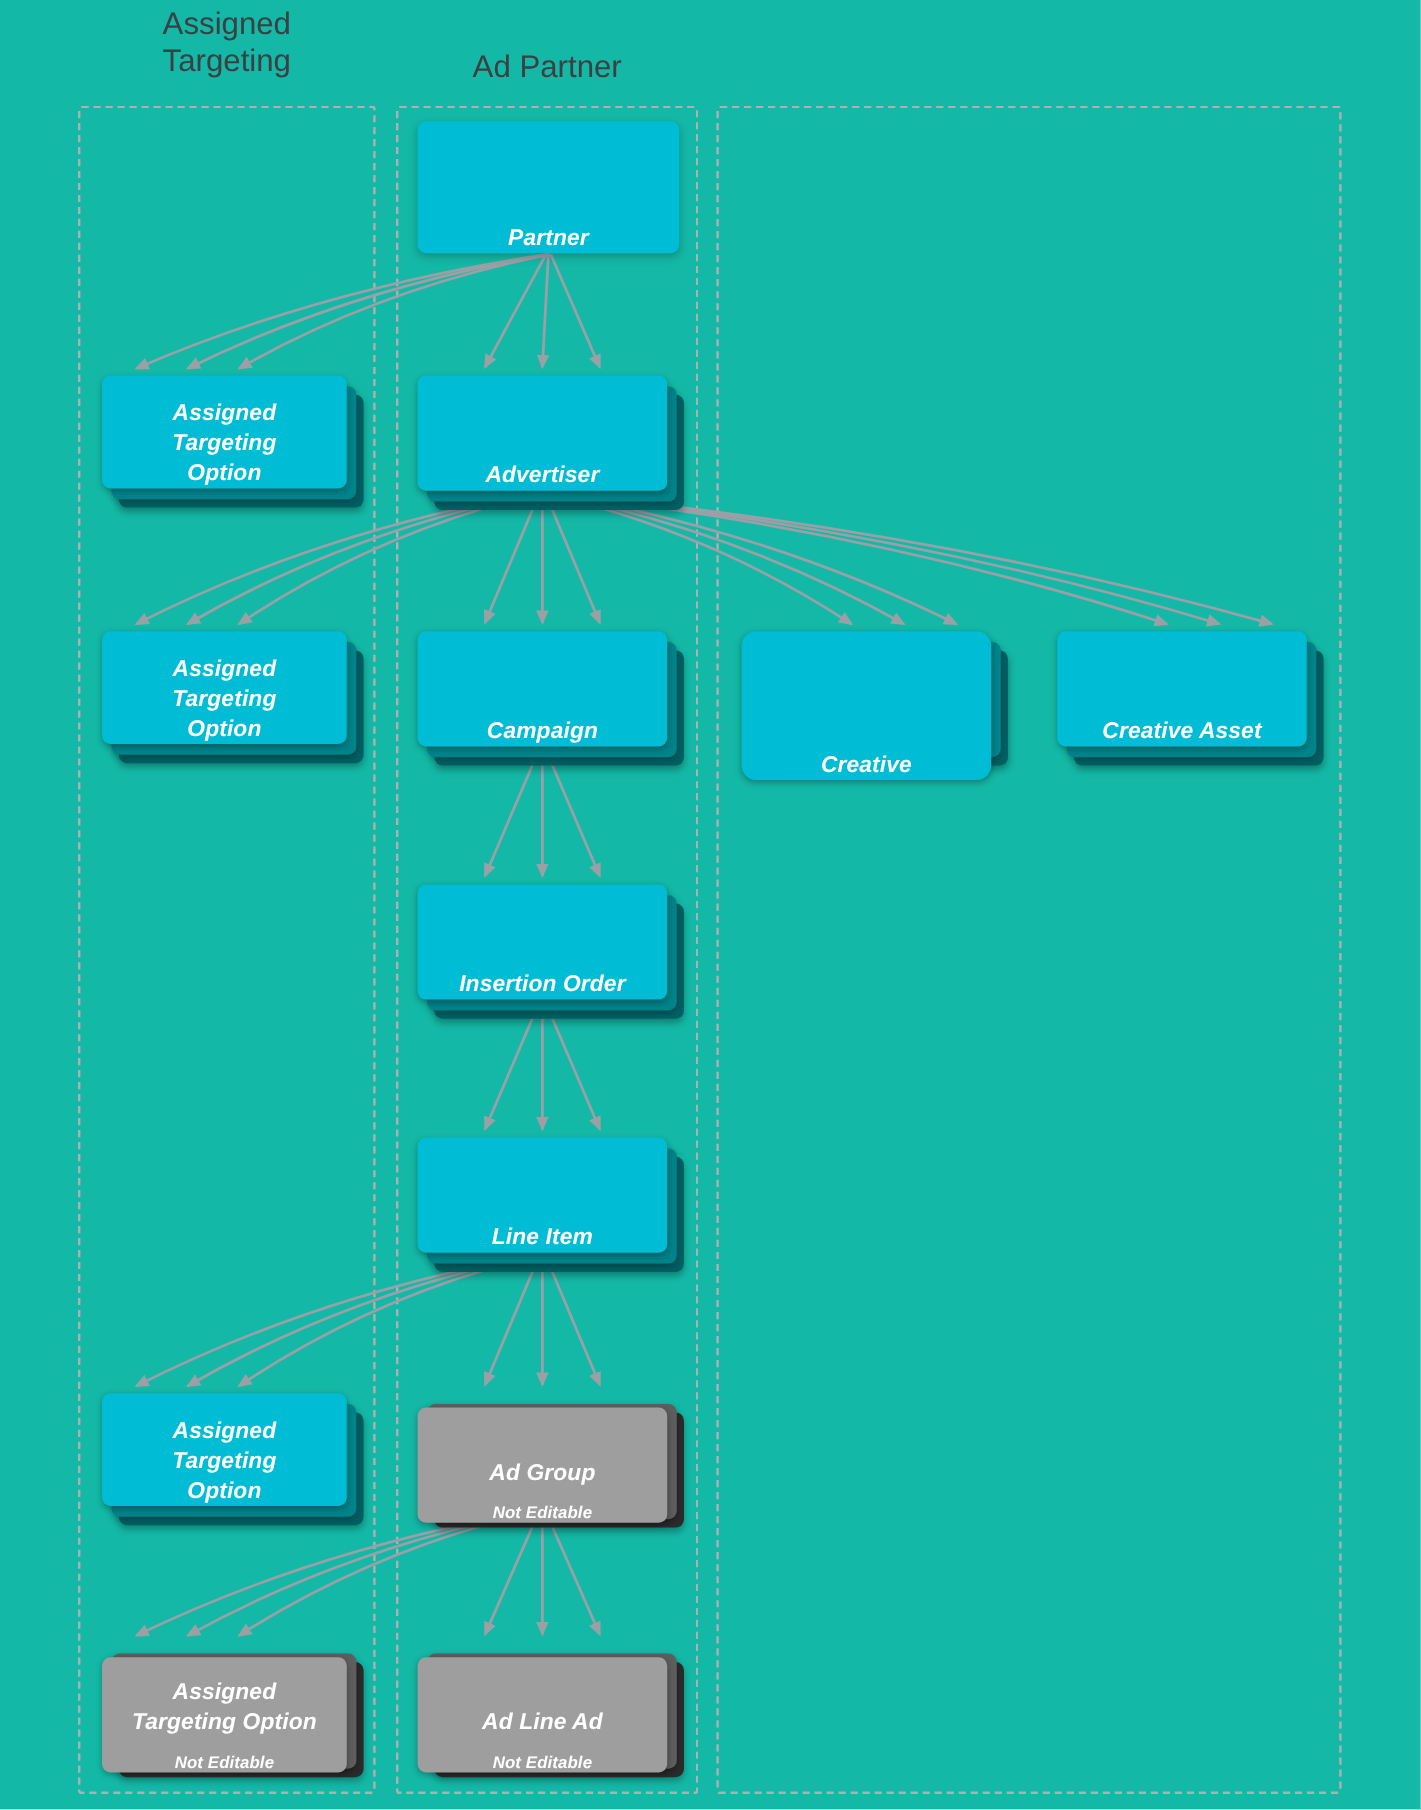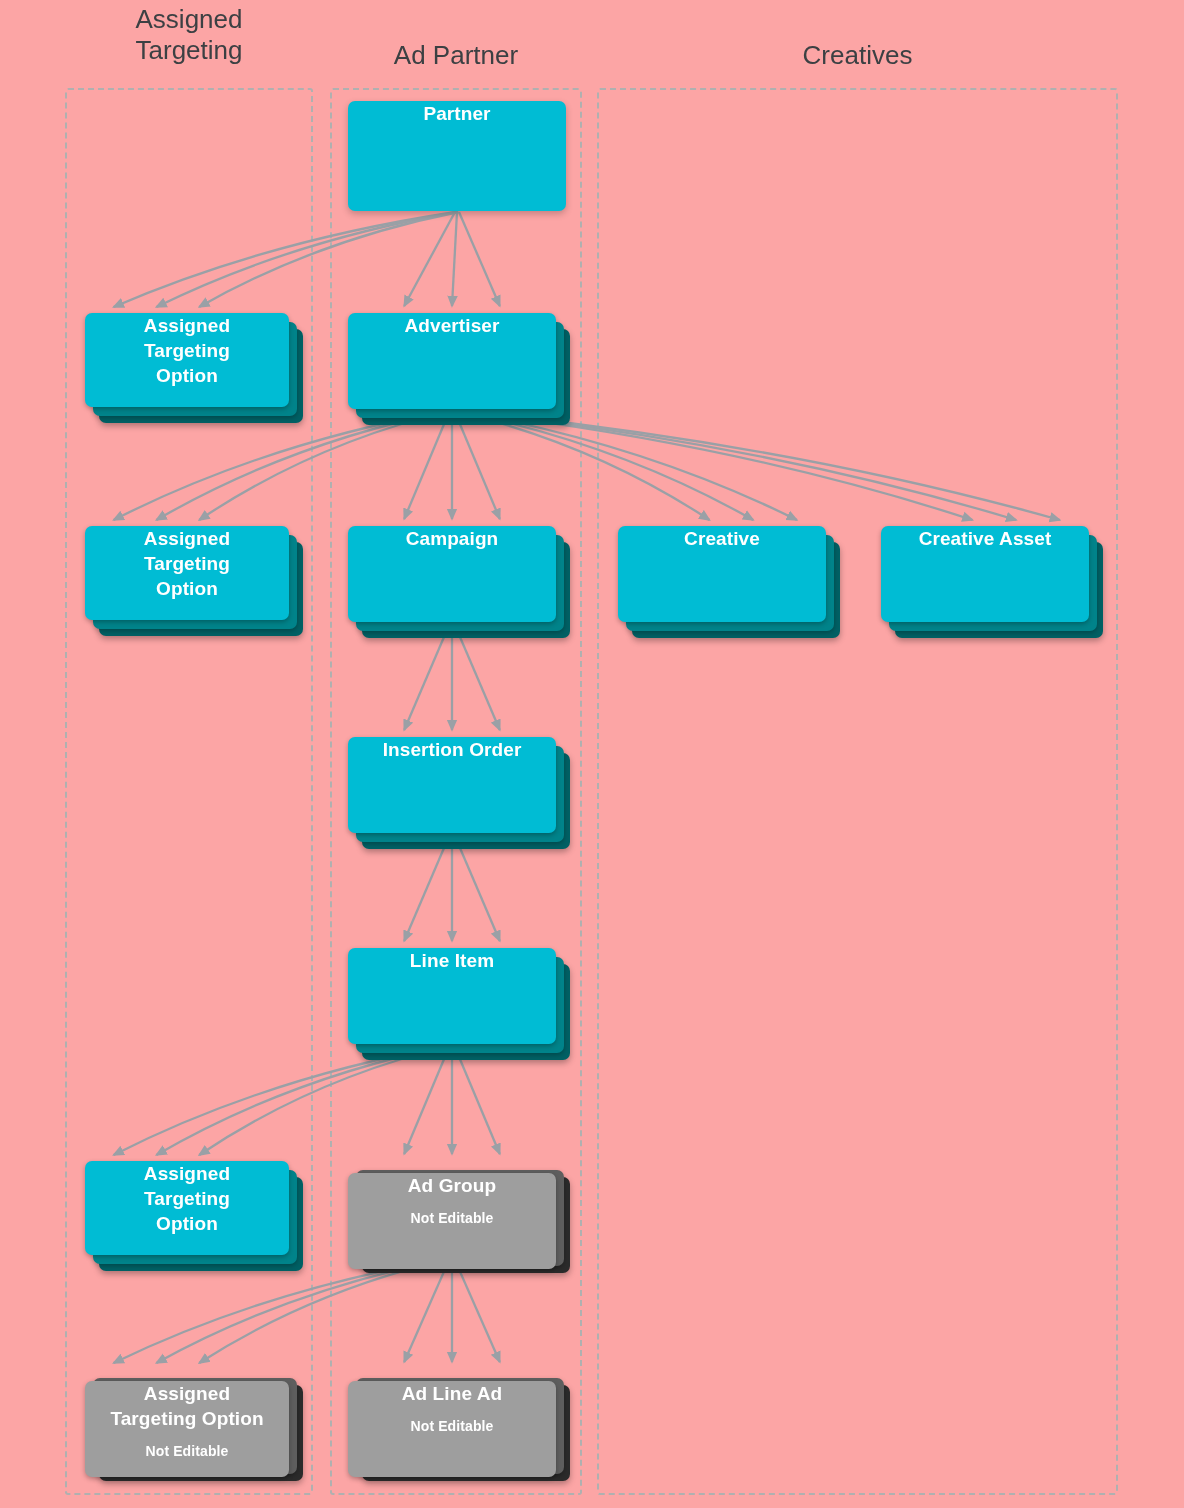--- a/index.html
+++ b/index.html
@@ -6,21 +6,21 @@
   html,body{margin:0;padding:0;background:#ffffff;}
   body{
     font-family:"Liberation Sans", sans-serif;
     -webkit-font-smoothing:antialiased;
   }
   #stage{
     position:relative;
     width:1184px;
     height:1508px;
     overflow:hidden;
-    background:#fca5a5;
+    background:#14b8a6;
   }
 
   
   .col-header{
     position:absolute;
     text-align:center;
     color:#3c4043;
     font-size:26px;
     line-height:31px;
     font-weight:400;
@@ -51,22 +51,23 @@
     box-sizing:border-box;
   }
   .card{
     position:absolute;
     left:0; top:0;
     box-sizing:border-box;
     border-radius:7px;
     display:flex;
     flex-direction:column;
     align-items:center;
-    justify-content:flex-start;
+    justify-content:flex-end;
     text-align:center;
+    font-style:italic;
   }
   
   .layer-back{
     border-radius:7px;
     position:absolute;
     box-sizing:border-box;
   }
   .layer-mid{
     border-radius:7px;
     position:absolute;
@@ -105,21 +106,20 @@
 </head>
 <body>
 
 <div id="stage">
 
   <div class="col-header" style="left:65px;  top:4px;  width:248px;">Assigned
 Targeting</div>
 
   <div class="col-header" style="left:330px; top:40px; width:252px;">Ad Partner</div>
 
-  <div class="col-header" style="left:597px; top:40px; width:521px;">Creatives</div>
 
   <div class="group-box" style="left:65px;  top:88px; width:248px; height:1407px;"></div>
   <div class="group-box" style="left:330px; top:88px; width:252px; height:1407px;"></div>
   <div class="group-box" style="left:597px; top:88px; width:521px; height:1407px;"></div>
 
   <svg id="edges" viewBox="0 0 1184 1508">
     <defs>
       <marker id="ah" viewBox="0 0 10 10" refX="8.6" refY="5" markerWidth="5.2" markerHeight="5.2" orient="auto-start-reverse" markerUnits="strokeWidth">
         <path d="M 0 0.6 L 10 5 L 0 9.4 z" fill="#9aa0a6"></path>
       </marker>
@@ -202,21 +202,21 @@
     <div class="layer-back" style="left:14px;top:16px;width:208px;height:96px;"></div>
     <div class="layer-mid" style="left:8px;top:9px;width:208px;height:96px;"></div>
     <div class="card" style="width:208px;height:96px;">
       <div class="node-title">Campaign</div>
     </div>
   </div>
 
   <div class="node cyan" id="n-creative" style="left:618px; top:526px; width:222px; height:112px;">
     <div class="layer-back" style="left:14px;top:16px;width:208px;height:96px;"></div>
     <div class="layer-mid" style="left:8px;top:9px;width:208px;height:96px;"></div>
-    <div class="card" style="width:208px;height:96px;">
+    <div class="card" style="width:208px;height:124px;border-radius:12px;">
       <div class="node-title">Creative</div>
     </div>
   </div>
 
   <div class="node cyan" id="n-creative-asset" style="left:881px; top:526px; width:222px; height:121px;">
     <div class="layer-back" style="left:14px;top:16px;width:208px;height:96px;"></div>
     <div class="layer-mid" style="left:8px;top:9px;width:208px;height:96px;"></div>
     <div class="card" style="width:208px;height:96px;">
       <div class="node-title">Creative Asset</div>
     </div>

